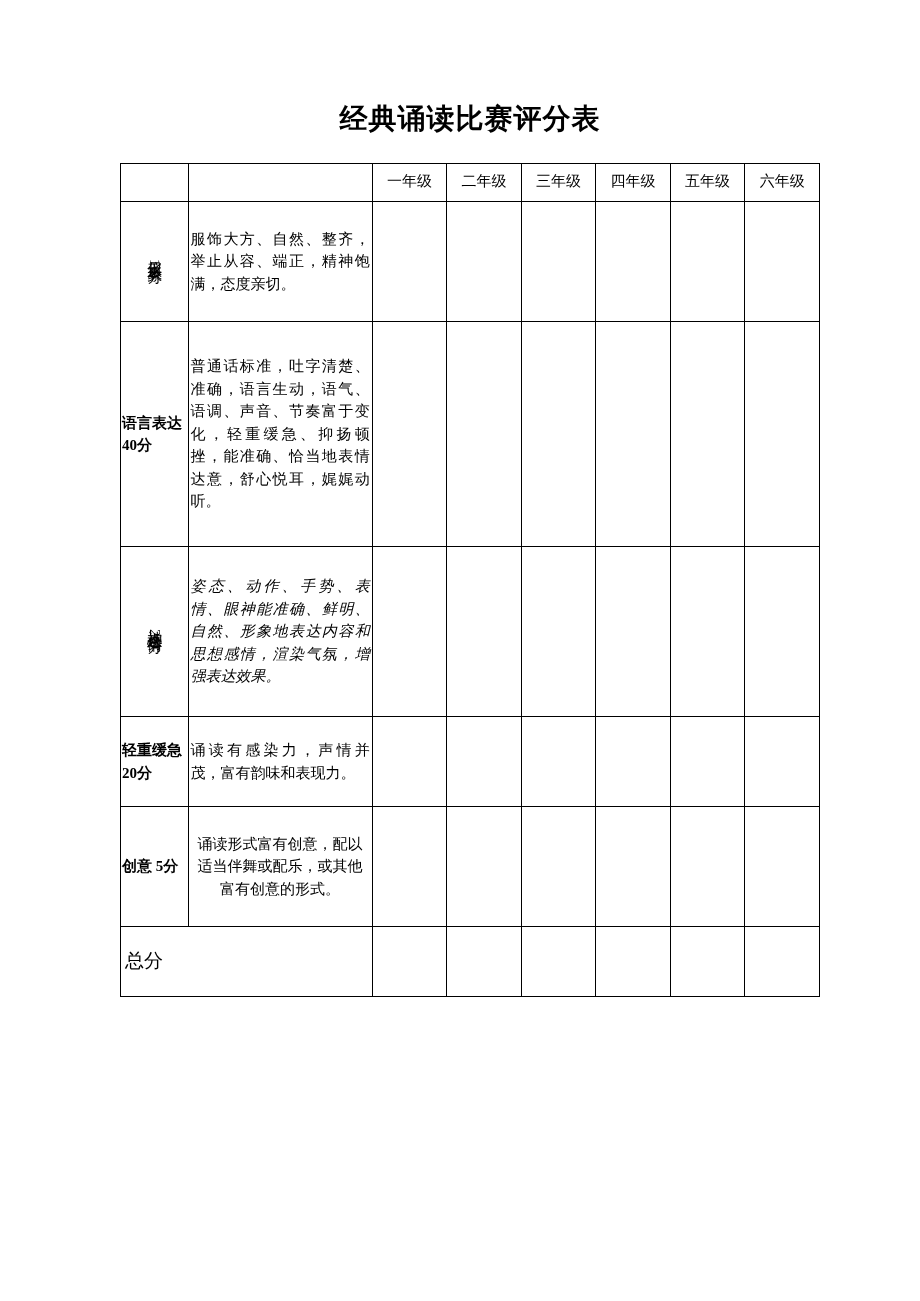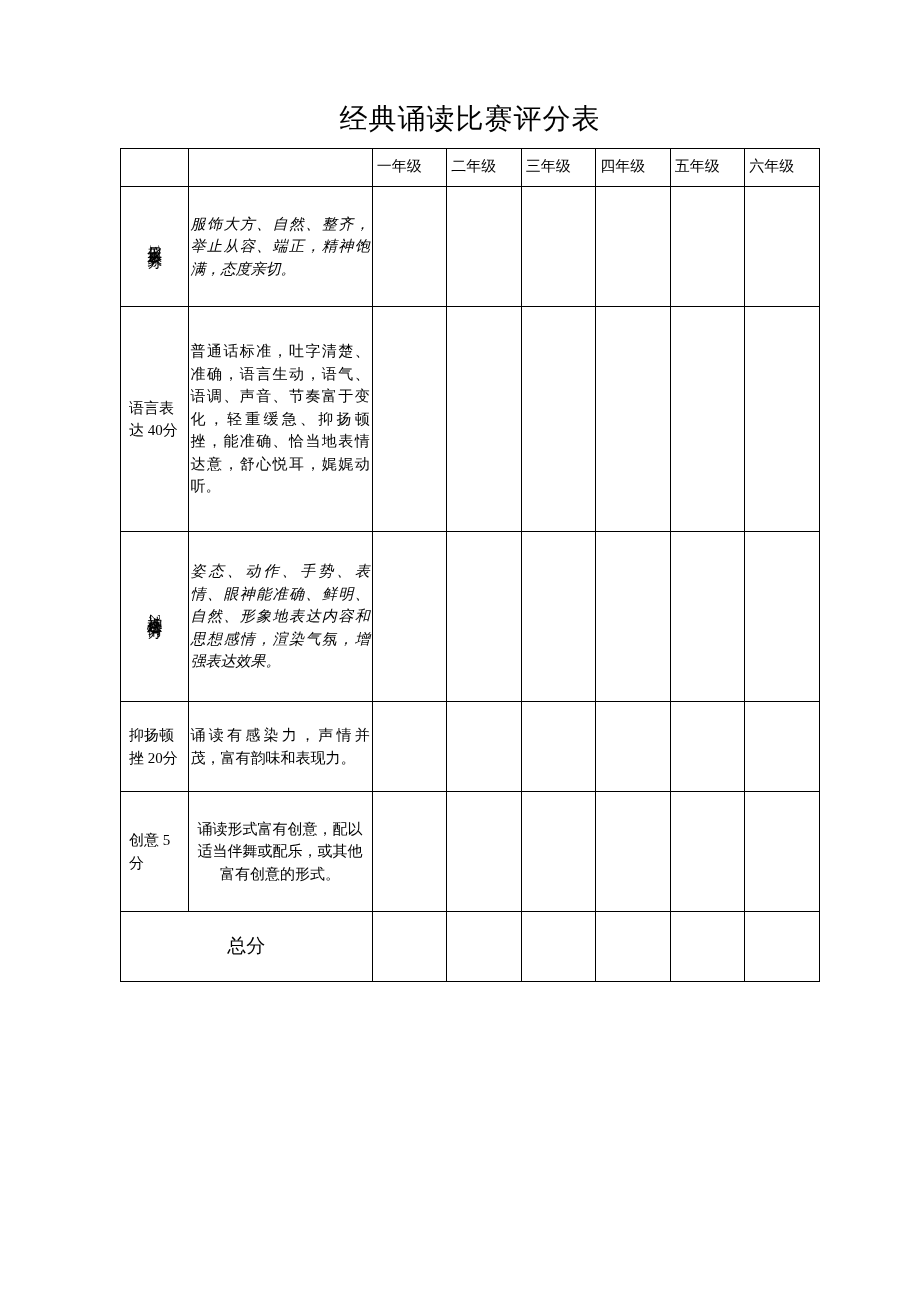--- a/index.html
+++ b/index.html
@@ -11,55 +11,55 @@
       width: 920px;
       height: 1301px;
       position: relative;
     }
     .page {
       padding: 100px 100px 0 120px;
     }
     .title {
       text-align: center;
       font-size: 28px;
-      font-weight: normal;
-      margin-bottom: 10px;
+      font-weight: bold;
+      margin-bottom: 25px;
       letter-spacing: 1px;
     }
     table {
       border-collapse: collapse;
       width: 100%;
       table-layout: fixed;
     }
     td {
       border: 1px solid #000;
       font-size: 15px;
       vertical-align: middle;
       padding: 4px 4px;
       line-height: 1.5;
     }
     .col-cat { width: 58px; }
     .col-desc { width: 158px; }
     .col-grade { width: 64px; }
-    .hdr { text-align: left; padding: 6px 4px; height: 38px; vertical-align: top;}
+    .hdr { text-align: center; padding: 6px 4px; height: 38px; vertical-align: top;}
     .cat-cell { text-align: center; }
     .cat-vert {
       display: block;
       writing-mode: vertical-rl;
       text-orientation: upright;
       margin: 0 auto;
       line-height: 1.4;
       letter-spacing: 2px;
     }
     .cat-vert .num { text-orientation: mixed; letter-spacing:0; }
-    .cat-h { text-align: left; padding-left: 8px; }
+    .cat-h { text-align: left; padding-left: 1px; font-weight: bold; }
     .desc { text-align: justify; padding: 4px 2px 4px 2px; }
     .desc-center { text-align: center; padding: 6px 2px; }
-    .total-label { text-align: center; font-size: 19px; height: 70px;}
-    .r1 .col-desc { height: 120px; font-style: italic; }
+    .total-label { text-align: left; font-size: 19px; height: 70px;}
+    .r1 .col-desc { height: 120px; }
     .r2 .col-desc { height: 225px; }
     .r3 .col-desc { height: 170px; font-style: italic; }
     .r4 .col-desc { height: 90px; }
     .r5 .col-desc { height: 100px; }
     .r6 .col-desc { height: 120px; }
     .empty { }
   </style>
 </head>
 <body>
 
@@ -119,21 +119,21 @@
       <td class="desc col-desc">姿态、动作、手势、表情、眼神能准确、鲜明、自然、形象地表达内容和思想感情，渲染气氛，增强表达效果。</td>
       <td class="empty"></td>
       <td class="empty"></td>
       <td class="empty"></td>
       <td class="empty"></td>
       <td class="empty"></td>
       <td class="empty"></td>
     </tr>
 
     <tr class="r4">
-      <td class="cat-h col-cat">抑扬顿挫 20分</td>
+      <td class="cat-h col-cat">轻重缓急 20分</td>
       <td class="desc col-desc">诵读有感染力，声情并茂，富有韵味和表现力。</td>
       <td class="empty"></td>
       <td class="empty"></td>
       <td class="empty"></td>
       <td class="empty"></td>
       <td class="empty"></td>
       <td class="empty"></td>
     </tr>
 
 

